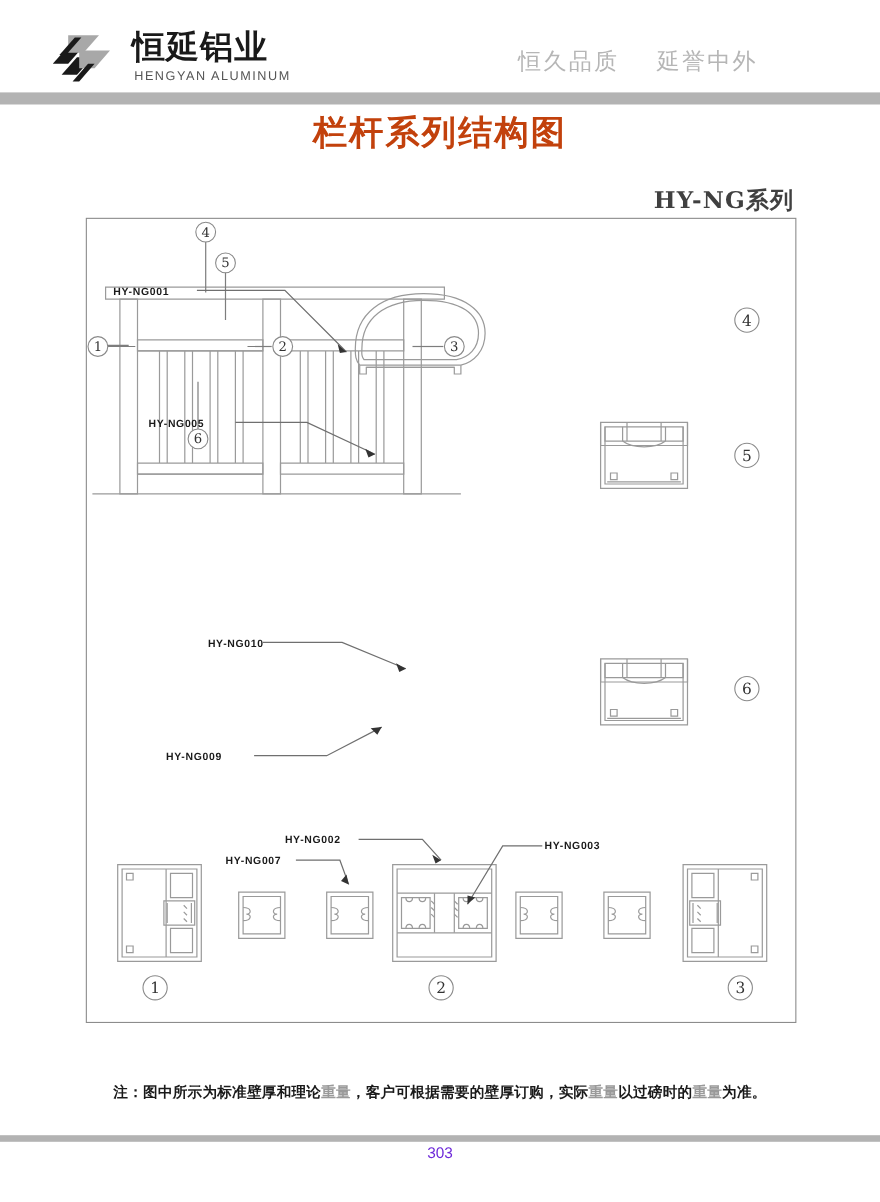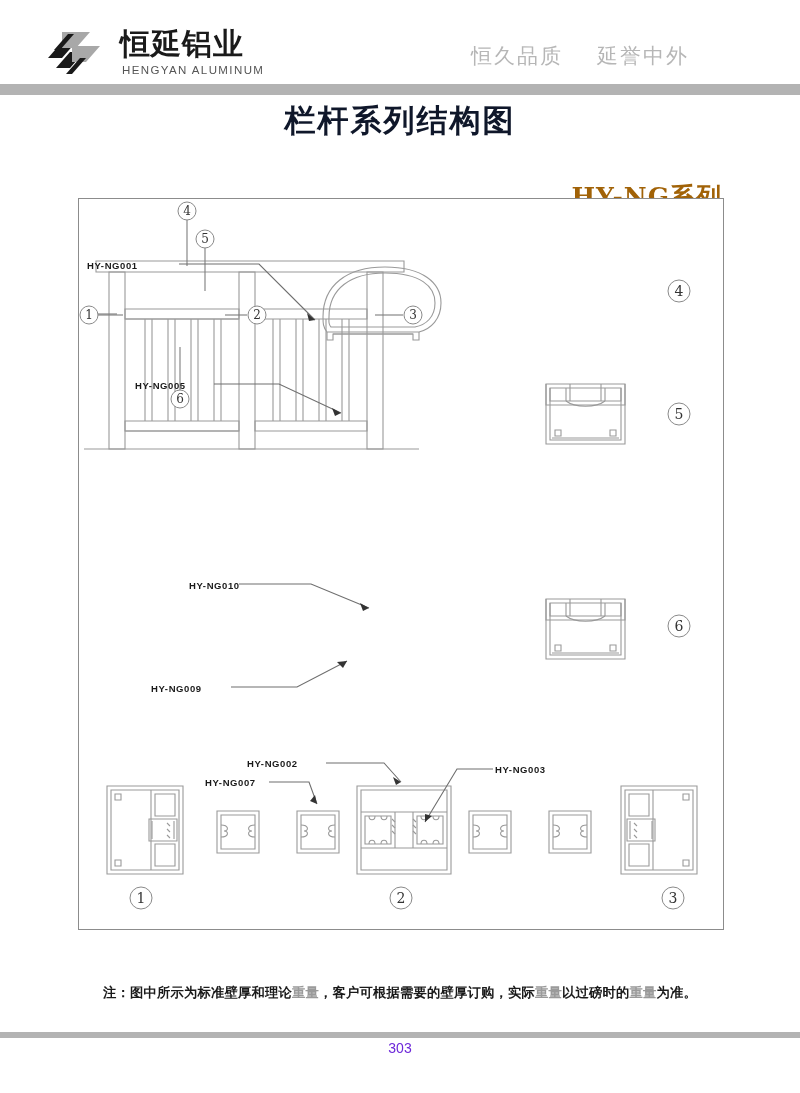--- a/index.html
+++ b/index.html
@@ -14,25 +14,25 @@
   .brand-cn{position:absolute;left:74px;top:1px;font-size:30px;font-weight:bold;
     letter-spacing:1px;color:#1a1a1a;font-family:"DejaVu Sans",sans-serif;line-height:34px;}
   .brand-en{position:absolute;left:76px;top:38px;font-size:11.5px;letter-spacing:1.4px;
     color:#555;font-family:"Liberation Sans",sans-serif;}
   .tagline{position:absolute;left:455;top:42px;font-size:21px;color:#b6b6b6;
     letter-spacing:2px;font-family:"DejaVu Sans",sans-serif;white-space:nowrap;margin-left:16px;}
   .tagline .t2{margin-left:34px;}
   .grayband{position:absolute;left:0;top:84px;width:800px;height:11px;background:#b3b3b3;}
   
   .page-title{position:absolute;left:0;top:100px;width:800px;text-align:center;
-    font-size:31px;font-weight:bold;color:#0f172a;letter-spacing:2px;
+    font-size:31px;font-weight:bold;color:#c2410c;letter-spacing:2px;
     font-family:"DejaVu Sans",sans-serif;}
   .series{position:absolute;left:0;top:168px;width:722px;text-align:right;
-    font-size:25px;font-weight:bold;color:#a16207;letter-spacing:1px;
-    font-family:"DejaVu Serif",serif;margin-top:12px;}
+    font-size:21px;font-weight:bold;color:#404040;letter-spacing:1px;
+    font-family:"DejaVu Serif",serif;}
   
   .frame{position:absolute;left:78px;top:198px;width:644px;height:730px;
     border:1.1px solid #8c8c8c;background:#fff;}
   .canvas{position:absolute;left:0;top:0;width:644px;height:730px;}
   
   .plabel{position:absolute;font-family:"Liberation Sans",sans-serif;font-size:9.5px;
     font-weight:bold;color:#1a1a1a;letter-spacing:0.6px;white-space:nowrap;}
   
   .note{position:absolute;left:0;top:984px;width:800px;text-align:center;
     font-size:13.3px;color:#1a1a1a;font-family:"DejaVu Sans",sans-serif;
@@ -284,26 +284,26 @@
           <circle cx="322" cy="699" r="11" fill="#fff" stroke="#8a8a8a" stroke-width="1"></circle>
           <text x="322" y="704" font-size="14">2</text>
         </g>
     <g>
           <circle cx="594" cy="699" r="11" fill="#fff" stroke="#8a8a8a" stroke-width="1"></circle>
           <text x="594" y="704" font-size="14">3</text>
         </g>
   </g>
 </svg>
 
-  <div class="plabel" style="left:8px;top:61px;">HY-NG001</div>
+  <div class="plabel" style="left:24px;top:61px;">HY-NG001</div>
   <div class="plabel" style="left:56px;top:181px;">HY-NG005</div>
   <div class="plabel" style="left:82px;top:381px;margin-left:28px;">HY-NG010</div>
   <div class="plabel" style="left:72px;top:484px;">HY-NG009</div>
   <div class="plabel" style="left:126px;top:578px;">HY-NG007</div>
-  <div class="plabel" style="left:168px;top:559px;">HY-NG002</div>
+  <div class="plabel" style="left:180px;top:559px;">HY-NG002</div>
   <div class="plabel" style="left:416px;top:565px;">HY-NG003</div>
 </div>
 
 <div class="note">
   <span>注：图中所示为标准壁厚和理论</span><span class="wt">重量</span><span>，客户可根据需要的壁厚订购，实际</span><span class="wt">重量</span><span>以过磅时的</span><span class="wt">重量</span><span>为准。</span>
 </div>
 
 <div class="footband"></div>
 <div class="pagenum">303</div>
 

